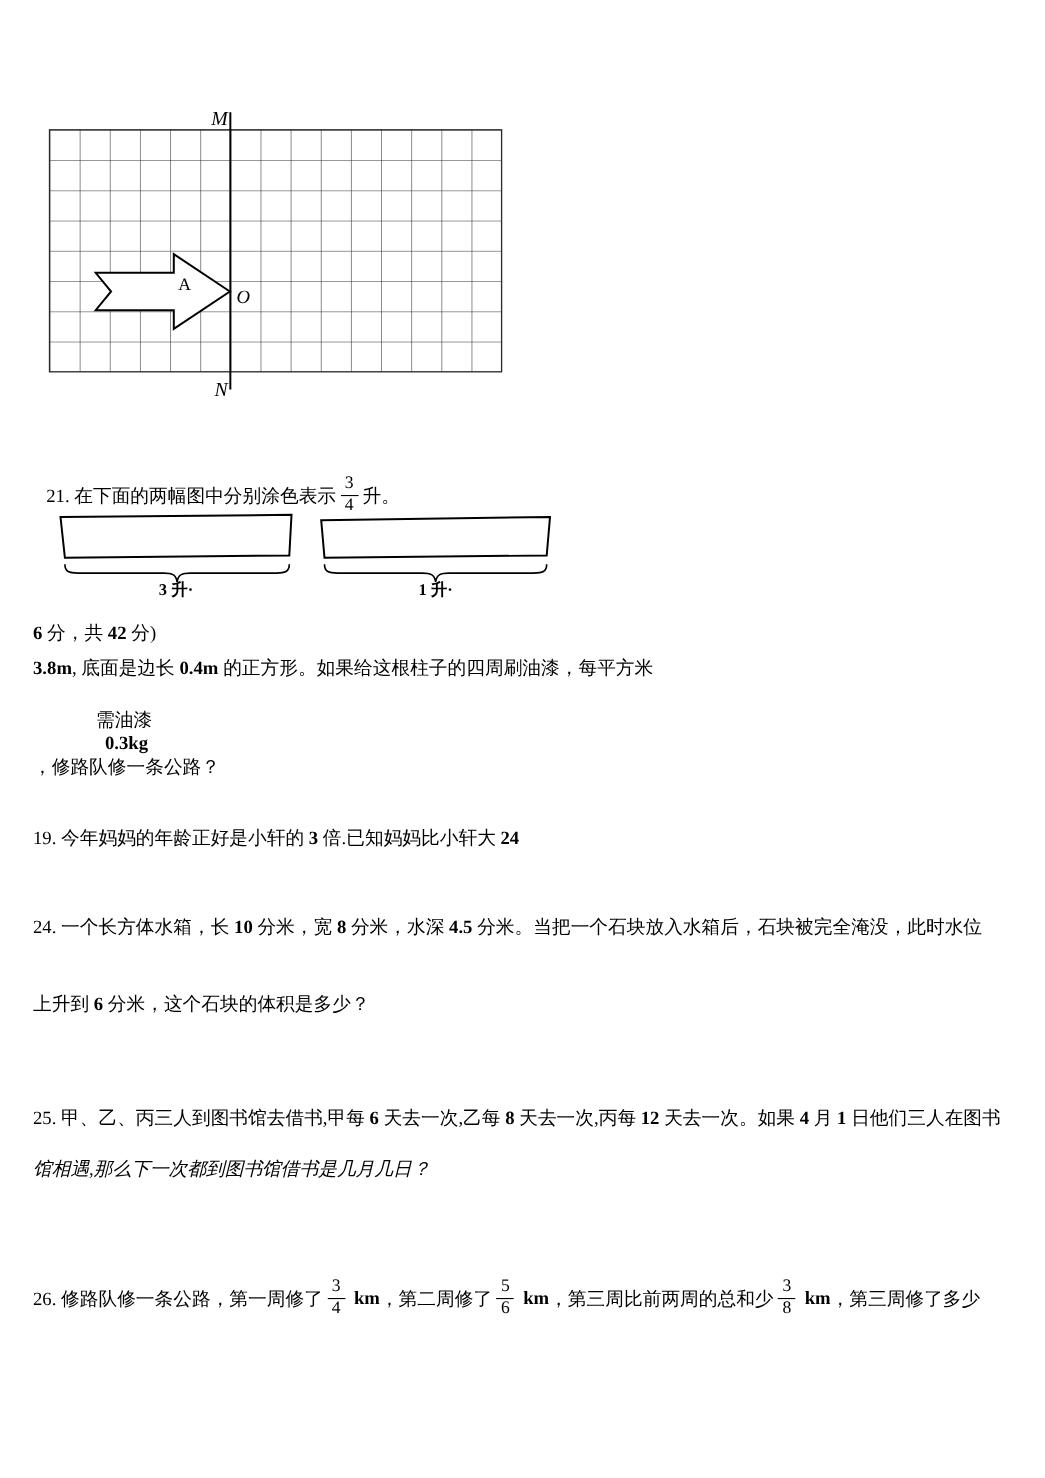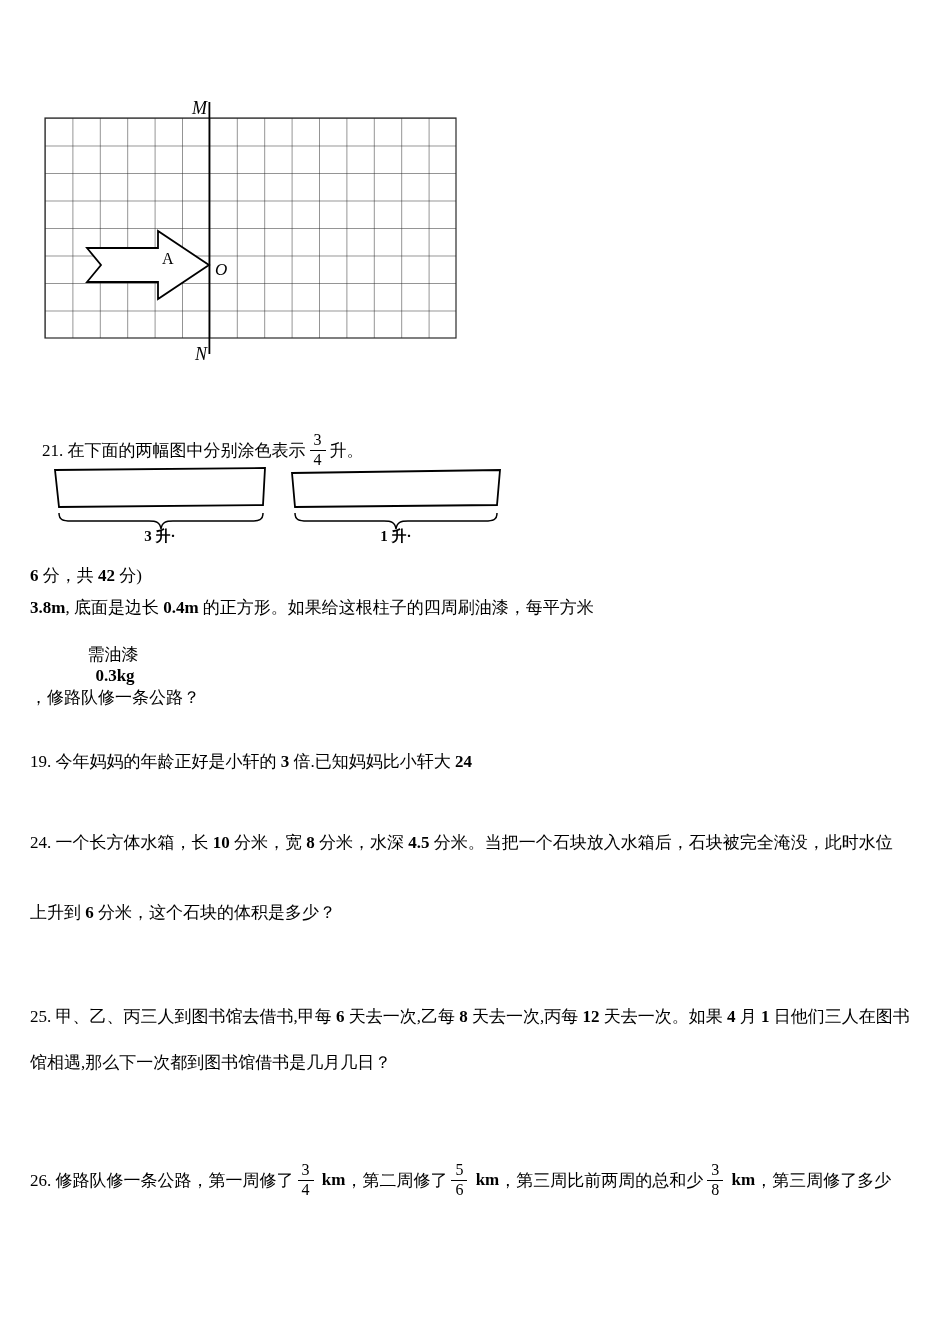--- a/index.html
+++ b/index.html
@@ -55,17 +55,17 @@
 
   <div class="line" style="left:30px;top:596px;"><span class="seg bold">3.8m</span><span class="seg">, 底面是边长 </span><span class="seg bold">0.4m</span><span class="seg"> 的正方形。如果给这根柱子的四周刷油漆，每平方米</span></div>
   <div class="line" style="left:30px;top:643px;flex-direction:column;"><span class="seg">需油漆 </span><span class="seg bold">0.3kg</span><span class="seg">，修路队修一条公路？</span></div>
 
   <div class="line" style="left:30px;top:750px;"><span class="seg">19. 今年妈妈的年龄正好是小轩的 </span><span class="seg bold">3</span><span class="seg"> 倍.已知妈妈比小轩大 </span><span class="seg bold">24</span></div>
 
   <div class="line" style="left:30px;top:831px;"><span class="seg">24. 一个长方体水箱，长 </span><span class="seg bold">10</span><span class="seg"> 分米，宽 </span><span class="seg bold">8</span><span class="seg"> 分米，水深 </span><span class="seg bold">4.5</span><span class="seg"> 分米。当把一个石块放入水箱后，石块被完全淹没，此时水位</span></div>
   <div class="line" style="left:30px;top:901px;"><span class="seg">上升到 </span><span class="seg bold">6</span><span class="seg"> 分米，这个石块的体积是多少？</span></div>
 
   <div class="line" style="left:30px;top:1005px;"><span class="seg">25. 甲、乙、丙三人到图书馆去借书,甲每 </span><span class="seg bold">6</span><span class="seg"> 天去一次,乙每 </span><span class="seg bold">8</span><span class="seg"> 天去一次,丙每 </span><span class="seg bold">12</span><span class="seg"> 天去一次。如果 </span><span class="seg bold">4</span><span class="seg"> 月 </span><span class="seg bold">1</span><span class="seg"> 日他们三人在图书</span></div>
-  <div class="line" style="left:30px;top:1051px;"><span class="seg">馆相遇,那么下一次都到图书馆借书是几月几日？</span></div>
+  <div class="line" style="left:30px;top:1051px;font-style:italic;"><span class="seg">馆相遇,那么下一次都到图书馆借书是几月几日？</span></div>
 
   <div class="line" style="left:30px;top:1152px;height:56px;"><span class="seg">26. 修路队修一条公路，第一周修了</span><span class="frac"><span class="num">3</span><span class="den">4</span></span><span class="seg bold"> km</span><span class="seg">，第二周修了</span><span class="frac"><span class="num">5</span><span class="den">6</span></span><span class="seg bold"> km</span><span class="seg">，第三周比前两周的总和少</span><span class="frac"><span class="num">3</span><span class="den">8</span></span><span class="seg bold"> km</span><span class="seg">，第三周修了多少</span></div>
 
 </div>
 
 </body></html>

